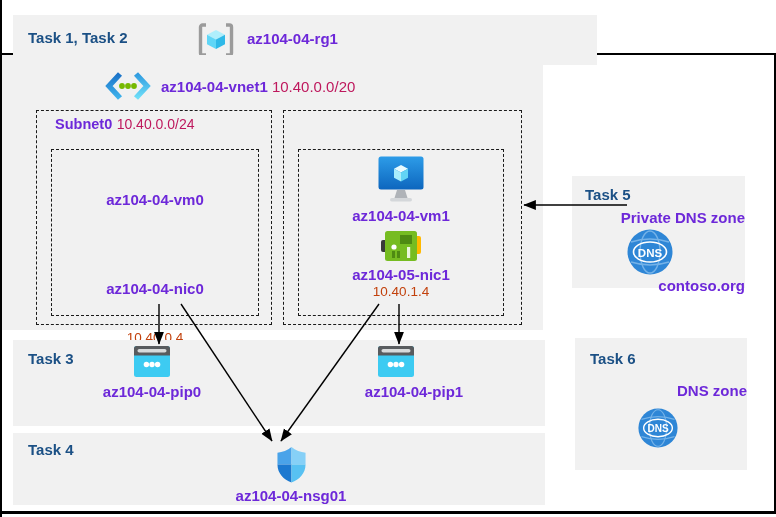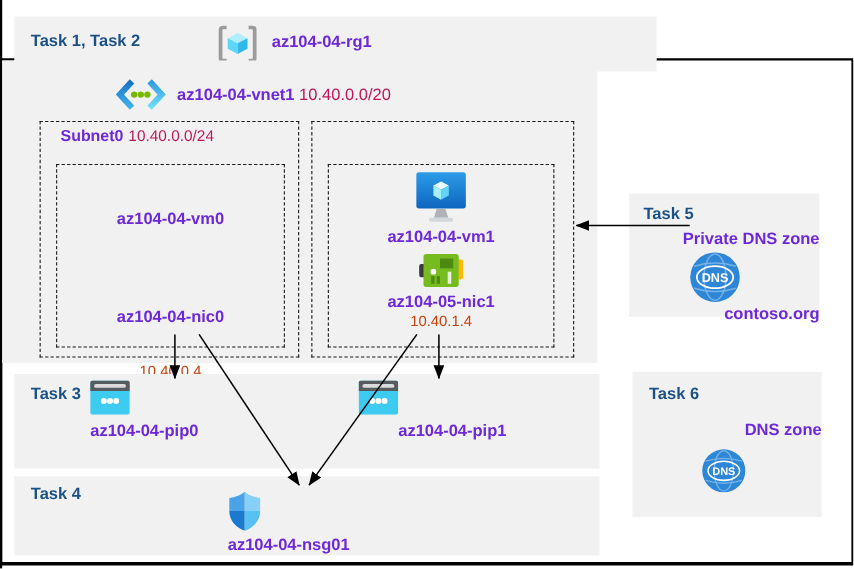--- a/index.html
+++ b/index.html
@@ -23,21 +23,21 @@
   }
   .inner-box{
     position:absolute;box-sizing:border-box;border:1.5px dashed #1a1a1a;
     display:flex;flex-direction:column;align-items:center;padding-top:6px;
   }
   .inner-box .name{margin-top:3px;}
   .inner-box .ip{margin-top:1px;}
   .subnet-title{position:absolute;left:18px;top:4px;white-space:nowrap;}
   .vnet-header{position:absolute;left:103px;top:16px;display:flex;align-items:center;}
   .vnet-header .txt{margin-left:10px;font-size:15px;}
-  .col{position:absolute;display:flex;flex-direction:column;}
+  .col{position:absolute;display:flex;flex-direction:column;align-items:center;}
   .center-text{position:absolute;left:0;right:0;text-align:right;}
   .arrows{position:absolute;left:0;top:0;z-index:6;pointer-events:none;}
   svg{display:block;}
 </style>
 </head>
 <body>
 
 <div class="stage">
 
   <div class="frame-left"></div>

